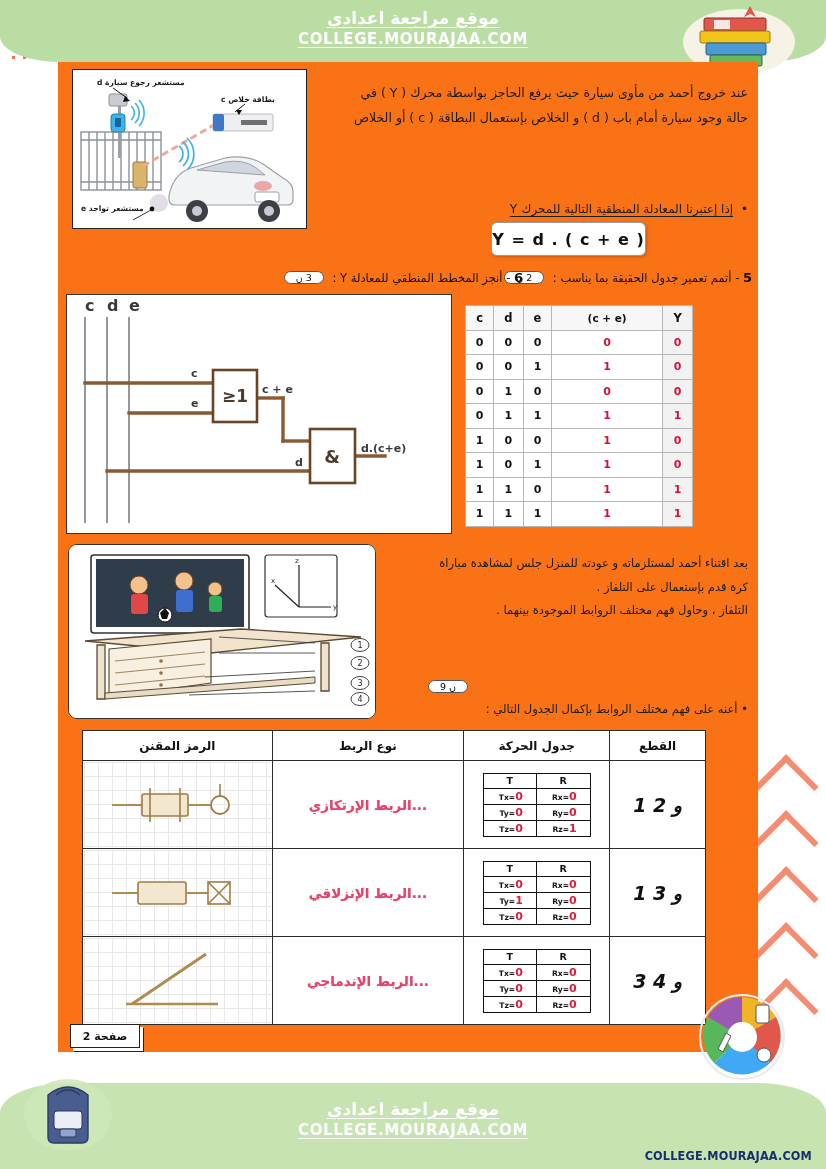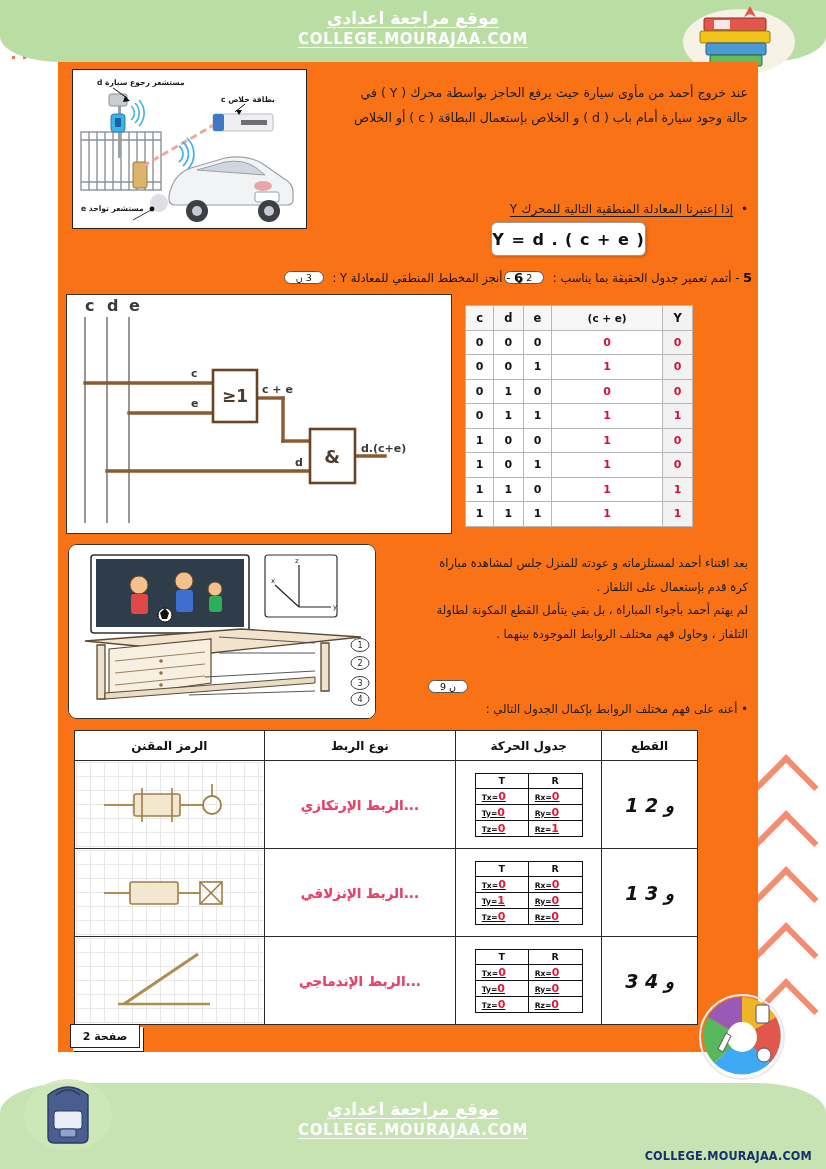--- a/index.html
+++ b/index.html
@@ -187,21 +187,21 @@
   .pill-9{
     position:absolute; right:285px; top:618px;
   }
   .bullet2{
     position:absolute; right:10px; top:640px; width:330px;
     direction:rtl; text-align:right; font-size:11.5px; color:#1b1b1b;
   }
 
   
   .bt{
-    position:absolute; left:16px; top:668px; width:624px;
+    position:absolute; left:24px; top:668px; width:624px;
     border-collapse:collapse; background:#fff;
   }
   .bt th{
     border:1.4px solid #2b2b2b; height:30px;
     font-size:12px; color:#111; direction:rtl; font-weight:bold;
     letter-spacing:2px;
   }
   .bt td{
     border:1.4px solid #2b2b2b; height:88px; vertical-align:middle;
   }
@@ -223,21 +223,21 @@
   .mini{
     border-collapse:collapse; margin:0 auto; width:108px;
     background:#fff; border:1.4px solid #111;
   }
   .mini th{
     border:1.2px solid #111; height:15px; font-size:9.5px; font-weight:bold;
     color:#111; letter-spacing:0;
   }
   .mini td{
     border:1.2px solid #111; height:16px; font-size:7.6px; color:#111;
-    text-align:left; font-weight:bold; padding:0 6px; vertical-align:middle;text-decoration:underline;
+    text-align:right; font-weight:bold; padding:0 13px; vertical-align:middle;
   }
   .mini td .v{ color:#e01b3c; font-size:11px; font-weight:bold; }
 
   .grid-cell{
     width:100%; height:100%;
     background-image:
       linear-gradient(to right, #e8e8e8 1px, transparent 1px),
       linear-gradient(to bottom, #e8e8e8 1px, transparent 1px);
     background-size: 14px 14px;
     position:relative;
@@ -554,21 +554,20 @@
           <text x="13" y="99">2</text>
         <text x="13" y="119">3</text>
           <text x="13" y="135">4</text>
       </g>
     </svg>
   </div>
 
   <div class="ar-block2">
     <div>بعد اقتناء أحمد لمستلزماته و عودته للمنزل جلس لمشاهدة مباراة</div>
     <div>كرة قدم بإستعمال على التلفاز .</div>
-    <div>لم يهتم أحمد بأجواء المباراة ، بل بقي يتأمل القطع المكونة لطاولة</div>
     <div>التلفاز ، وحاول فهم مختلف الروابط الموجودة بينهما .</div>
   </div>
   <span class="pill pill-9">9 ن</span>
   <div class="bullet2">
     <span>•</span>
     <span>أعنه على فهم مختلف الروابط بإكمال الجدول التالي :</span>
   </div>
 
   <table class="bt">
     <thead>

